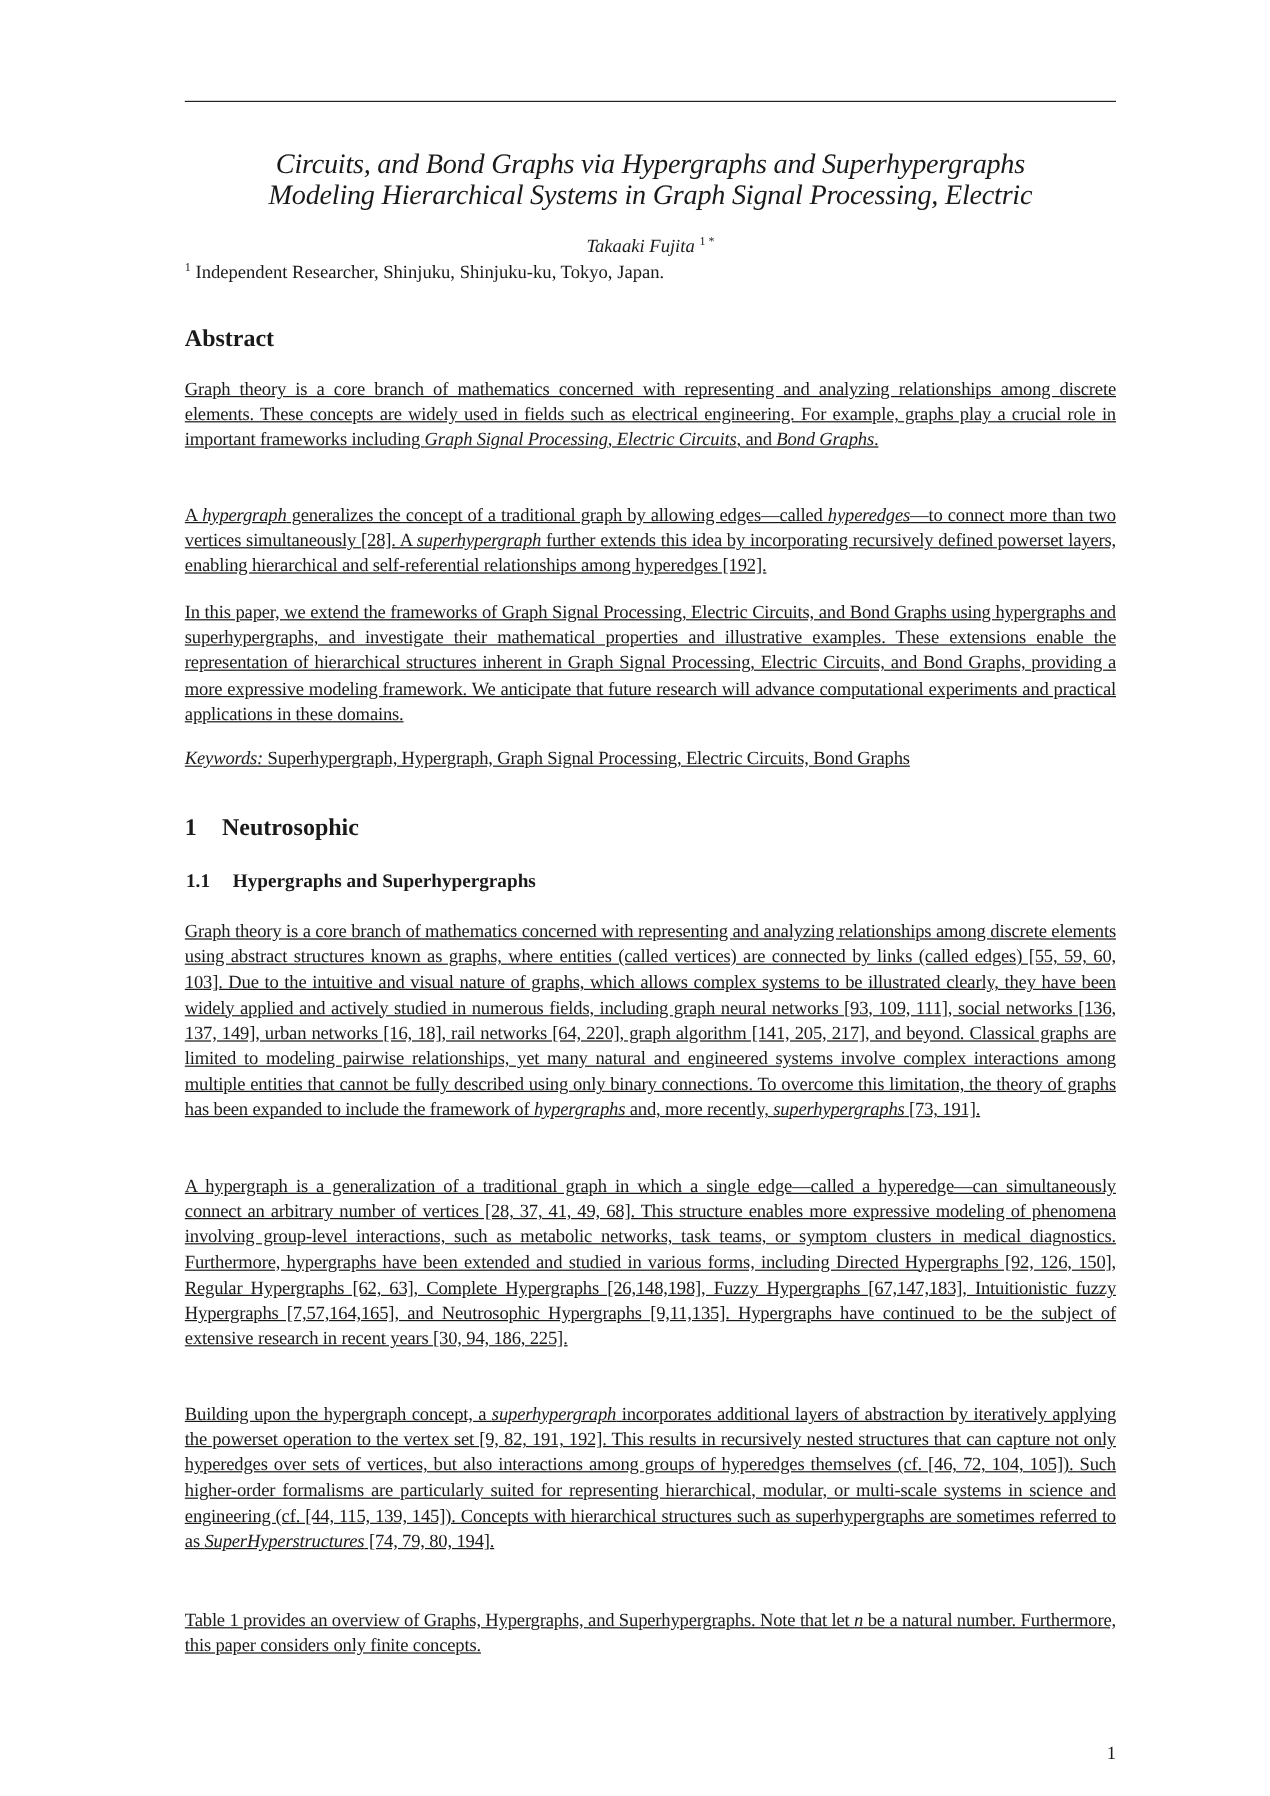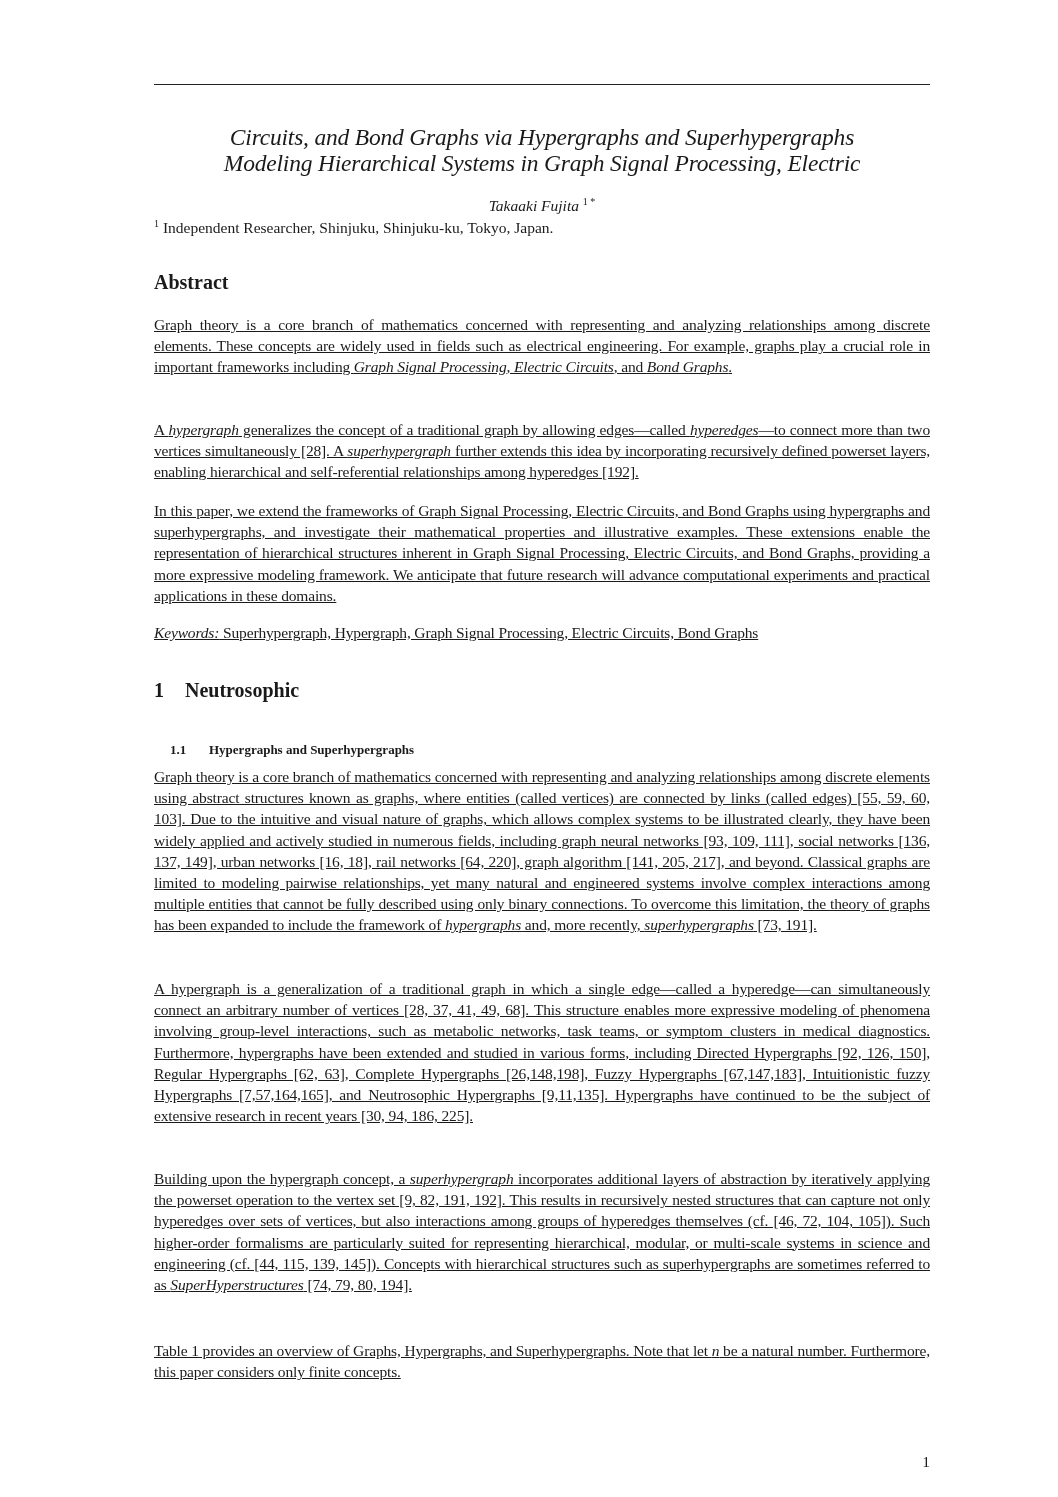--- a/index.html
+++ b/index.html
@@ -10,21 +10,21 @@
   .top-rule { position: absolute; left: 154px; top: 84px; width: 776px; height: 1px; background: #222; }
   .title {
     position: absolute; left: 154px; top: 124px; width: 776px; text-align: center;
     font-style: italic; font-size: 23.5px; line-height: 26px; letter-spacing: -0.2px;
   }
   .author { position: absolute; left: 154px; top: 192px; width: 776px; text-align: center; font-size: 15.5px; line-height: 20px; }
   .author .name { font-style: italic; font-family: Liberation Serif, serif; }
   .author sup, .affil sup { font-size: 10px; vertical-align: 6px; }
   .affil { position: absolute; left: 154px; top: 214px; width: 776px; text-align: left; font-size: 15.5px; line-height: 20px; }
   h2 { margin: 0; position: absolute; left: 154px; font-size: 20px; font-weight: bold; line-height: 24px; }
-  h3 { margin: 16px; position: absolute; left: 154px; font-size: 13px; font-weight: bold; line-height: 20px; }
+  h3 { margin: 1px; position: absolute; left: 154px; font-size: 16px; font-weight: bold; line-height: 20px; }
   .num { display: inline-block; width: 31px; }
   .num3 { display: inline-block; width: 39px; }
   p.para {
     margin: 0; position: absolute; left: 154px; width: 776px;
     font-size: 15.5px; line-height: 21.2px; text-align: justify; letter-spacing: -0.15px; text-decoration: underline;
   }
   p.para i { font-style: italic; }
   .pagenum { position: absolute; left: 918px; top: 1453px; width: 12px; text-align: right; font-size: 15.5px; }
 </style>
 </head>

